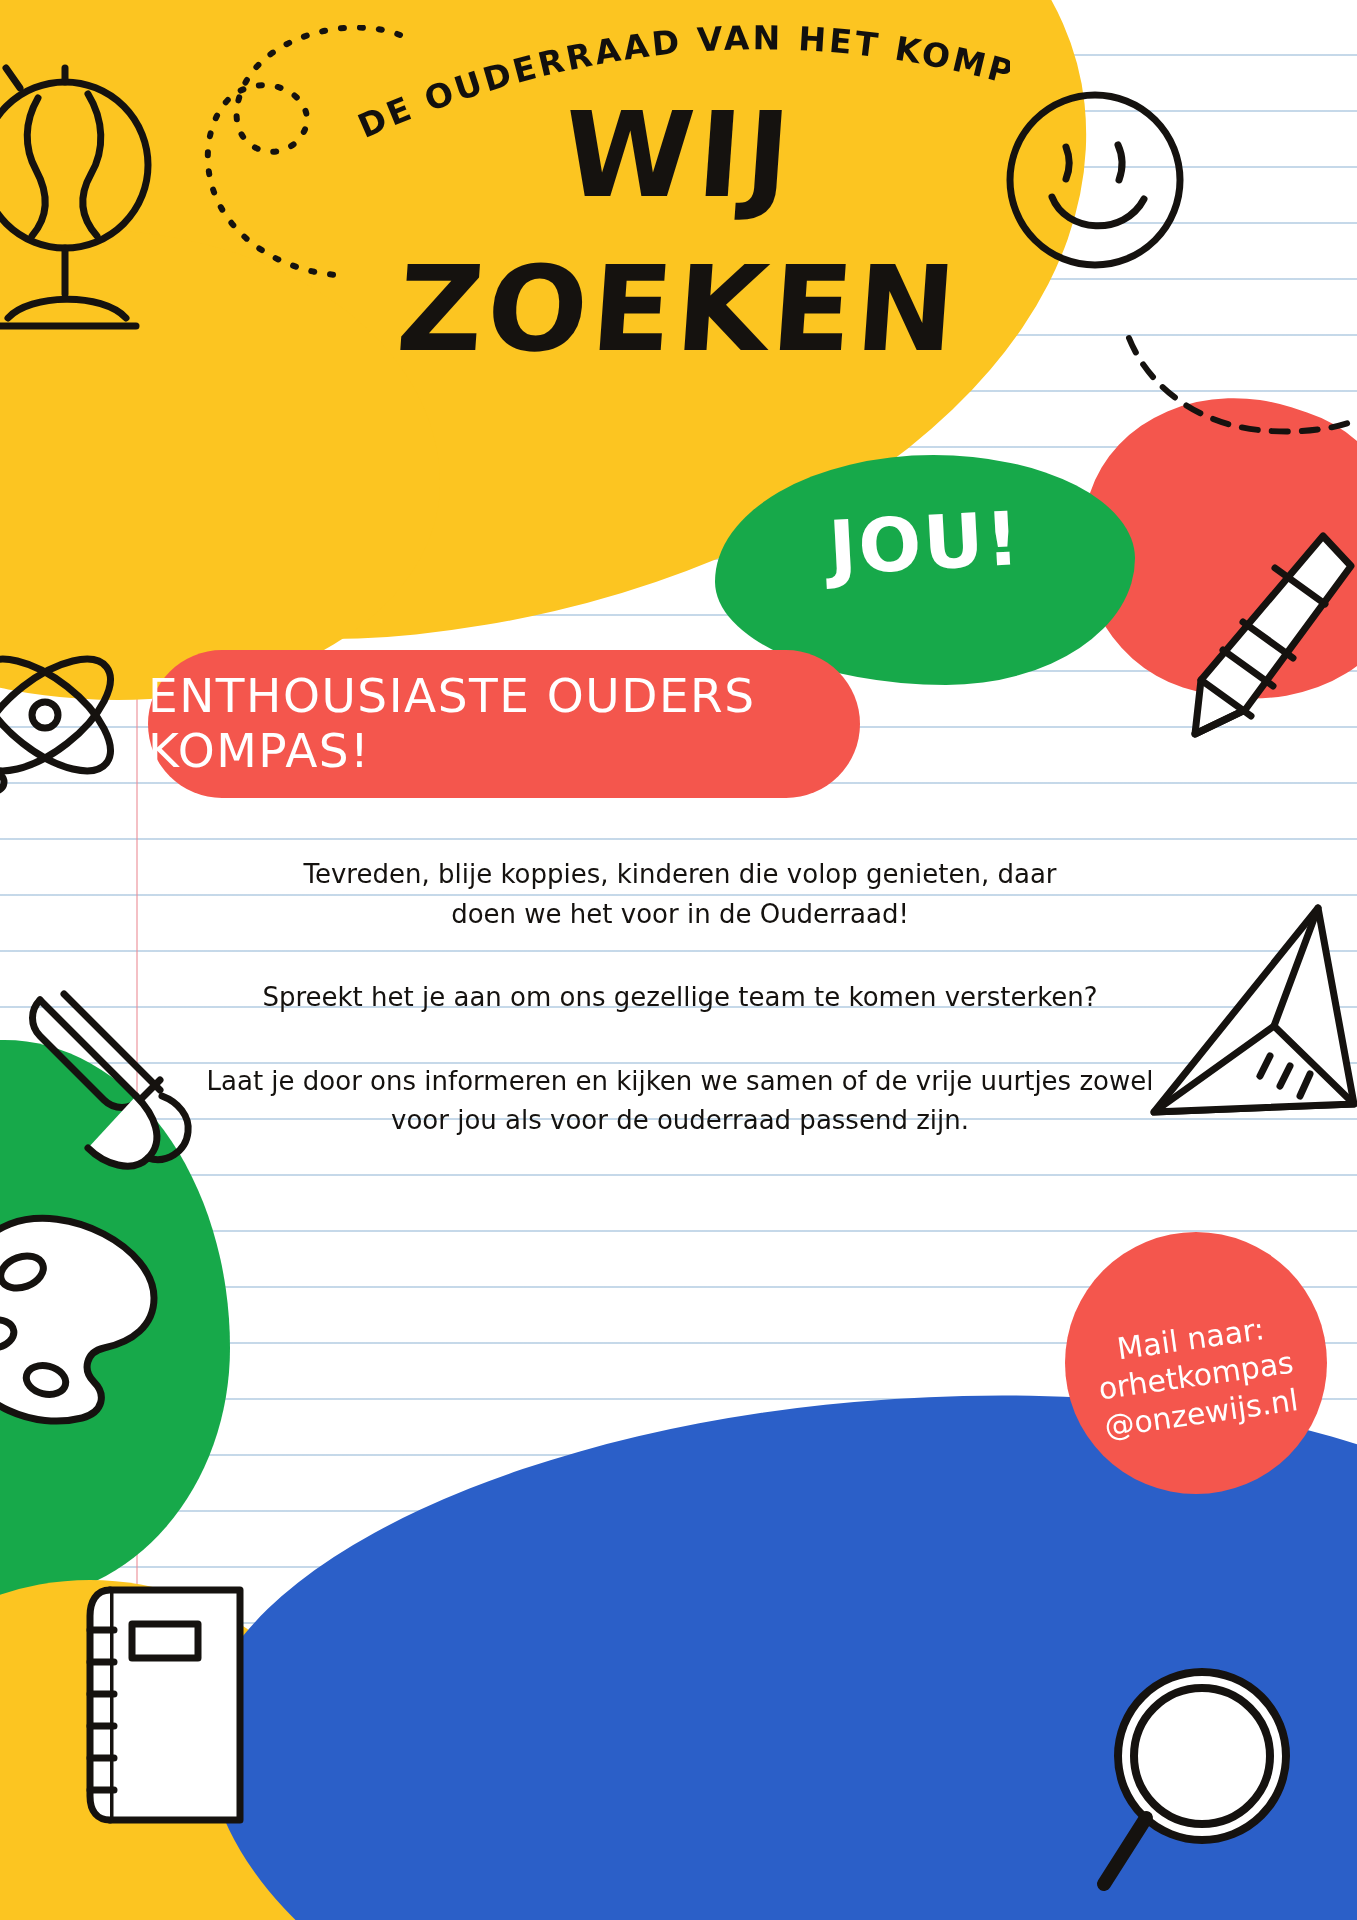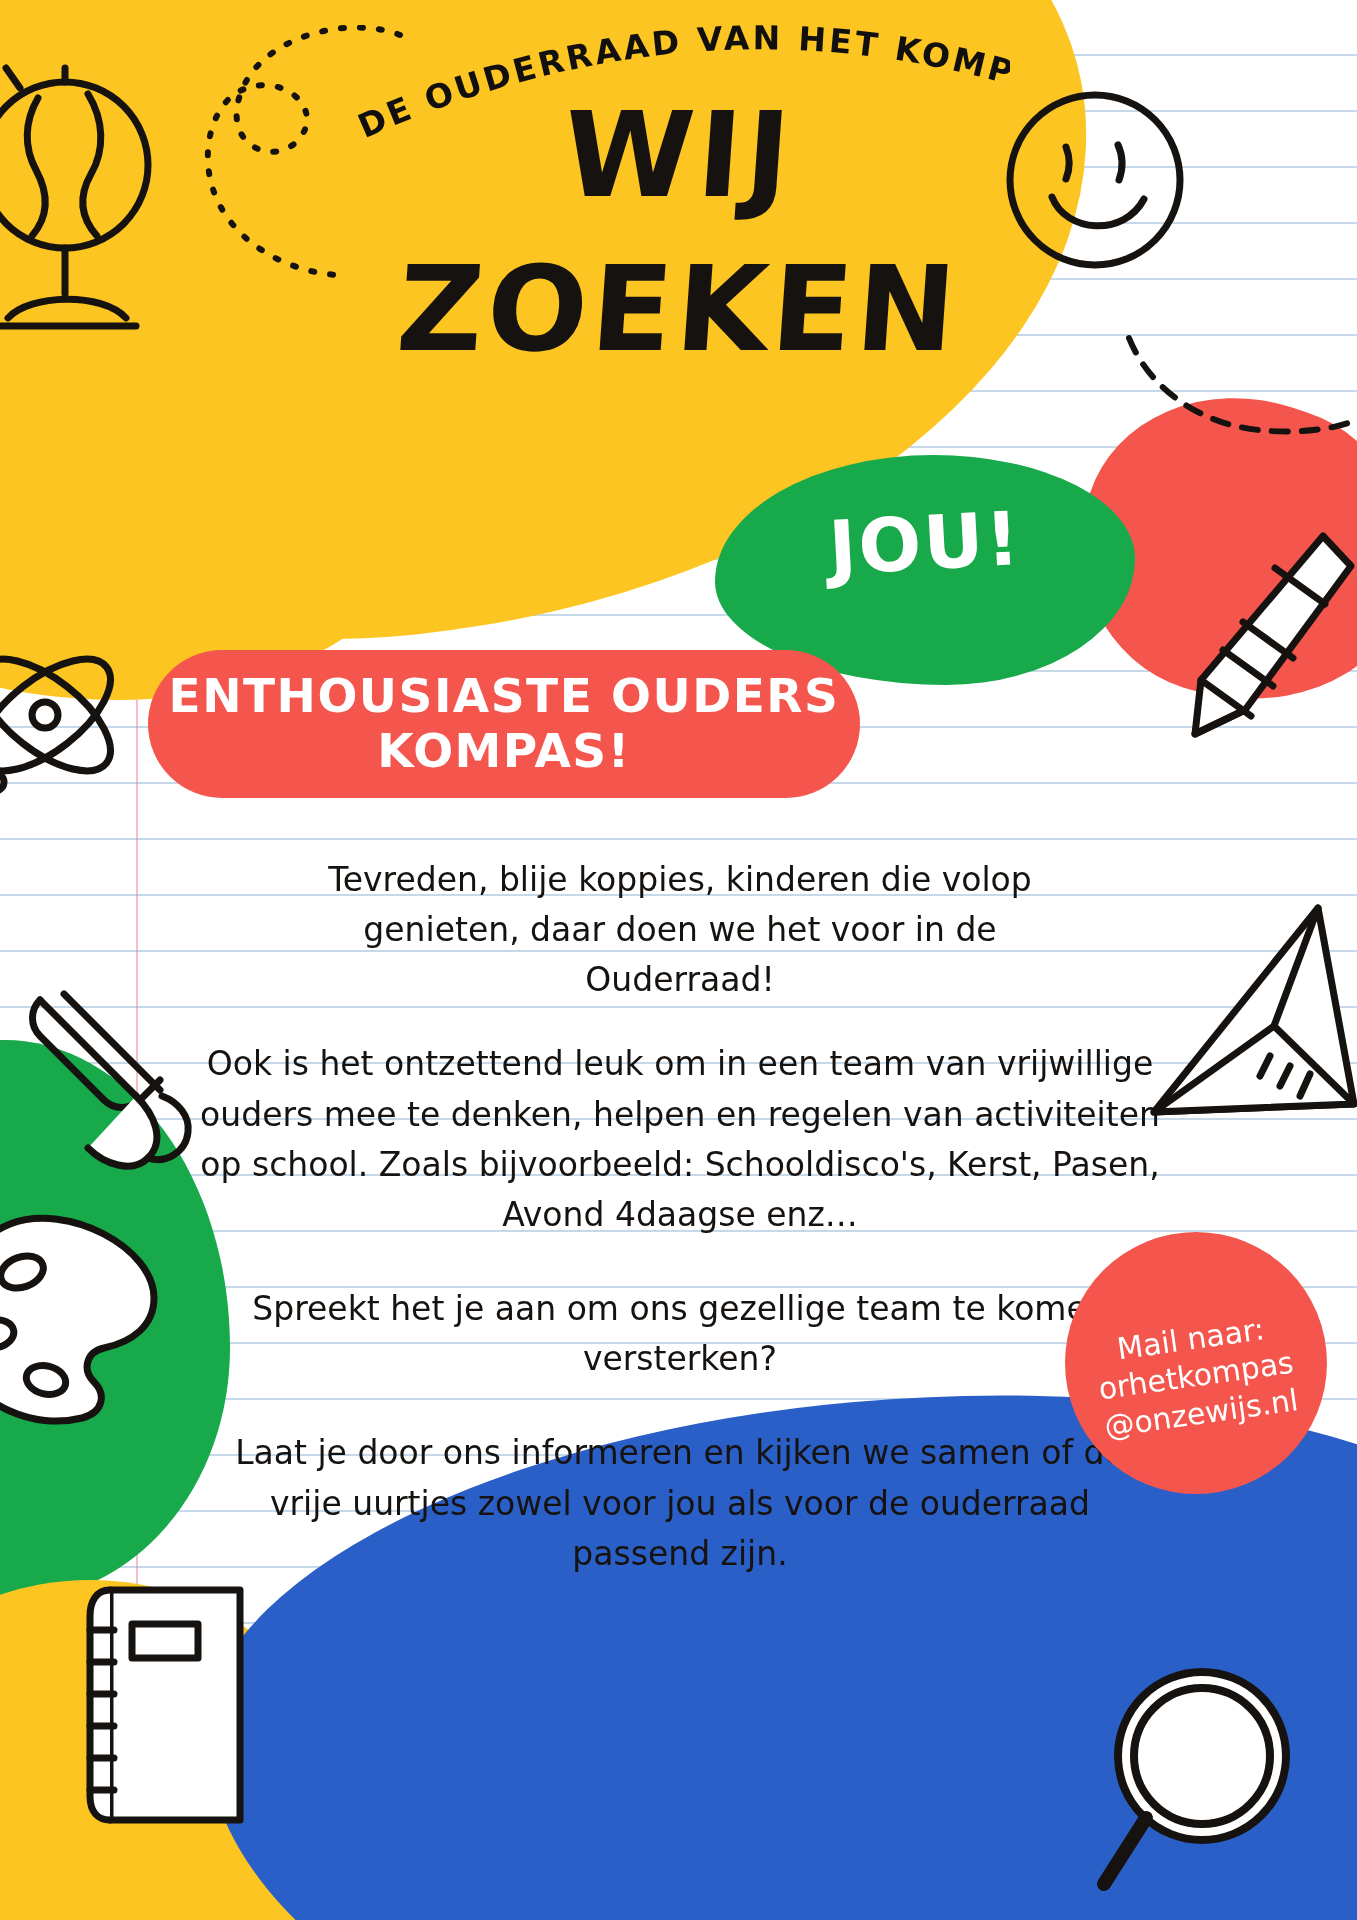--- a/index.html
+++ b/index.html
@@ -167,39 +167,39 @@
     height: 148px;
     background: #F4564D;
     border-radius: 80px;
   }
   .banner-text {
     position: absolute;
     z-index: 13;
     left: 148px;
     top: 668px;
     width: 712px;
-    text-align: center;
+    text-align: left;
     color: #ffffff;
     font-size: 47px;
-    font-weight: bold;
+    font-weight: normal;
     letter-spacing: 1.5px;
     line-height: 1.18;
     font-family: "DejaVu Sans", sans-serif;
   }
 
   
   .body-copy {
     position: absolute;
     z-index: 14;
     left: 200px;
     top: 855px;
     width: 960px;
     text-align: center;
     color: #15120f;
-    font-size: 33px;
+    font-size: 26px;
     line-height: 1.52;
     font-family: "DejaVu Sans", sans-serif;
   }
   .body-copy p { margin: 0 0 34px 0; }
   .body-copy p.p1 { width: 810px; margin-left: auto; margin-right: auto; }
   .body-copy p.p3 { margin-top: 44px; }
   .body-copy p.p4 { margin-top: 44px; }
 
   
   .mail-circle {
@@ -377,21 +377,20 @@
   <div class="word-jou">JOU!</div>
 
   <div class="banner"></div>
   <div class="banner-text">
     <div>ENTHOUSIASTE OUDERS</div>
     <div>KOMPAS!</div>
   </div>
 
   <div class="body-copy">
     <p class="p1">Tevreden, blije koppies, kinderen die volop genieten, daar doen we het voor in de Ouderraad!</p>
-    <p class="p2">Ook is het ontzettend leuk om in een team van vrijwillige ouders mee te denken, helpen en regelen van activiteiten op school. Zoals bijvoorbeeld: Schooldisco's, Kerst, Pasen, Avond 4daagse enz…</p>
     <p class="p3">Spreekt het je aan om ons gezellige team te komen versterken?</p>
     <p class="p4">Laat je door ons informeren en kijken we samen of de vrije uurtjes zowel voor jou als voor de ouderraad passend zijn.</p>
   </div>
 
   <div class="mail-circle"></div>
   <div class="mail-text">
     <span>Mail naar:</span>
     <span>orhetkompas</span>
     <span>@onzewijs.nl</span>
   </div>

